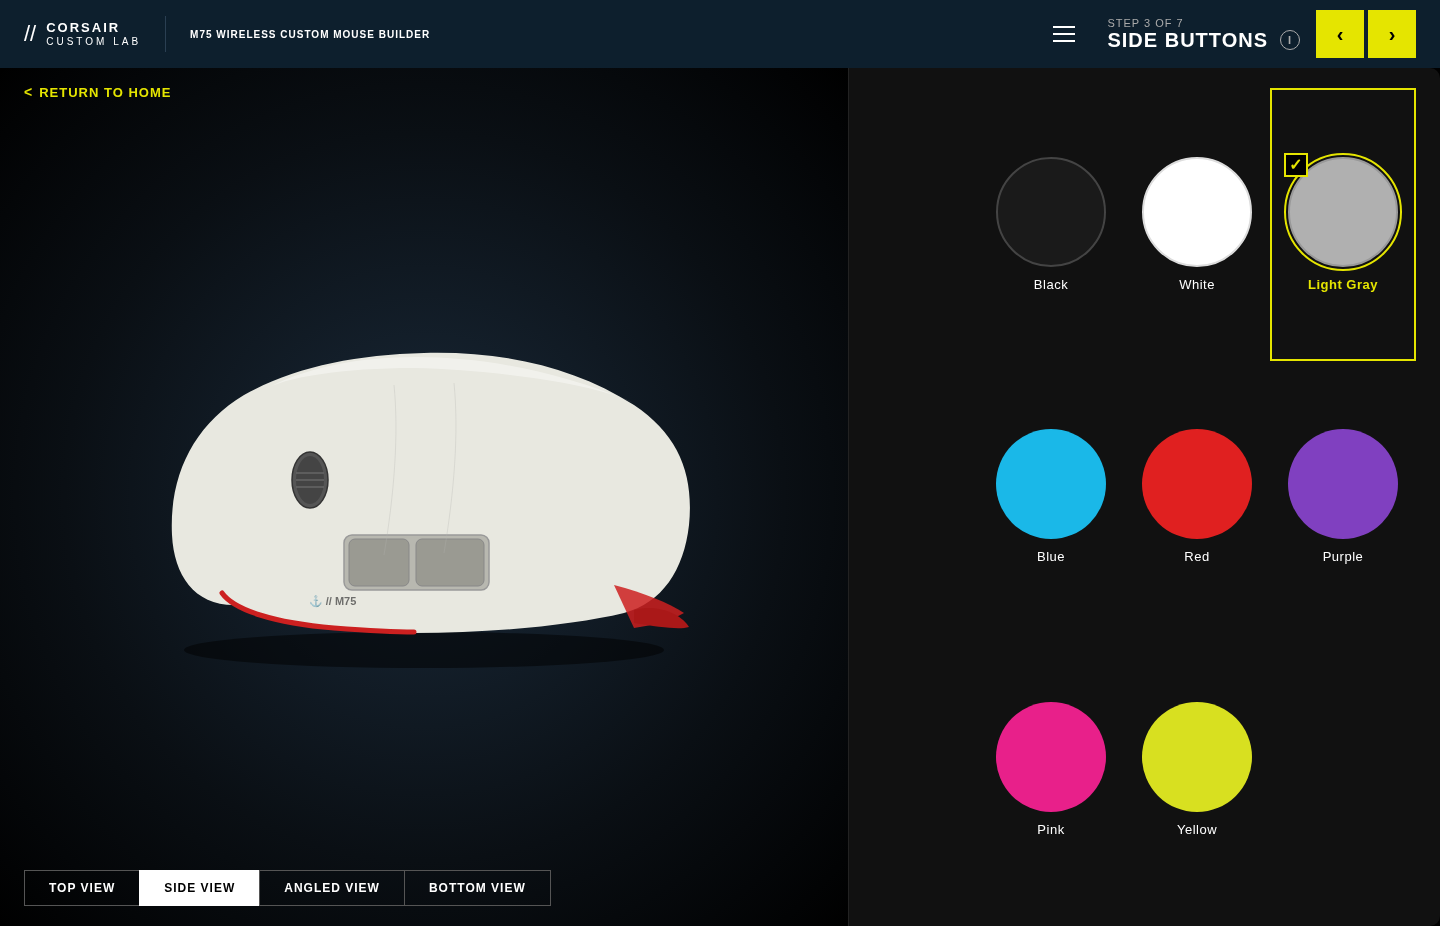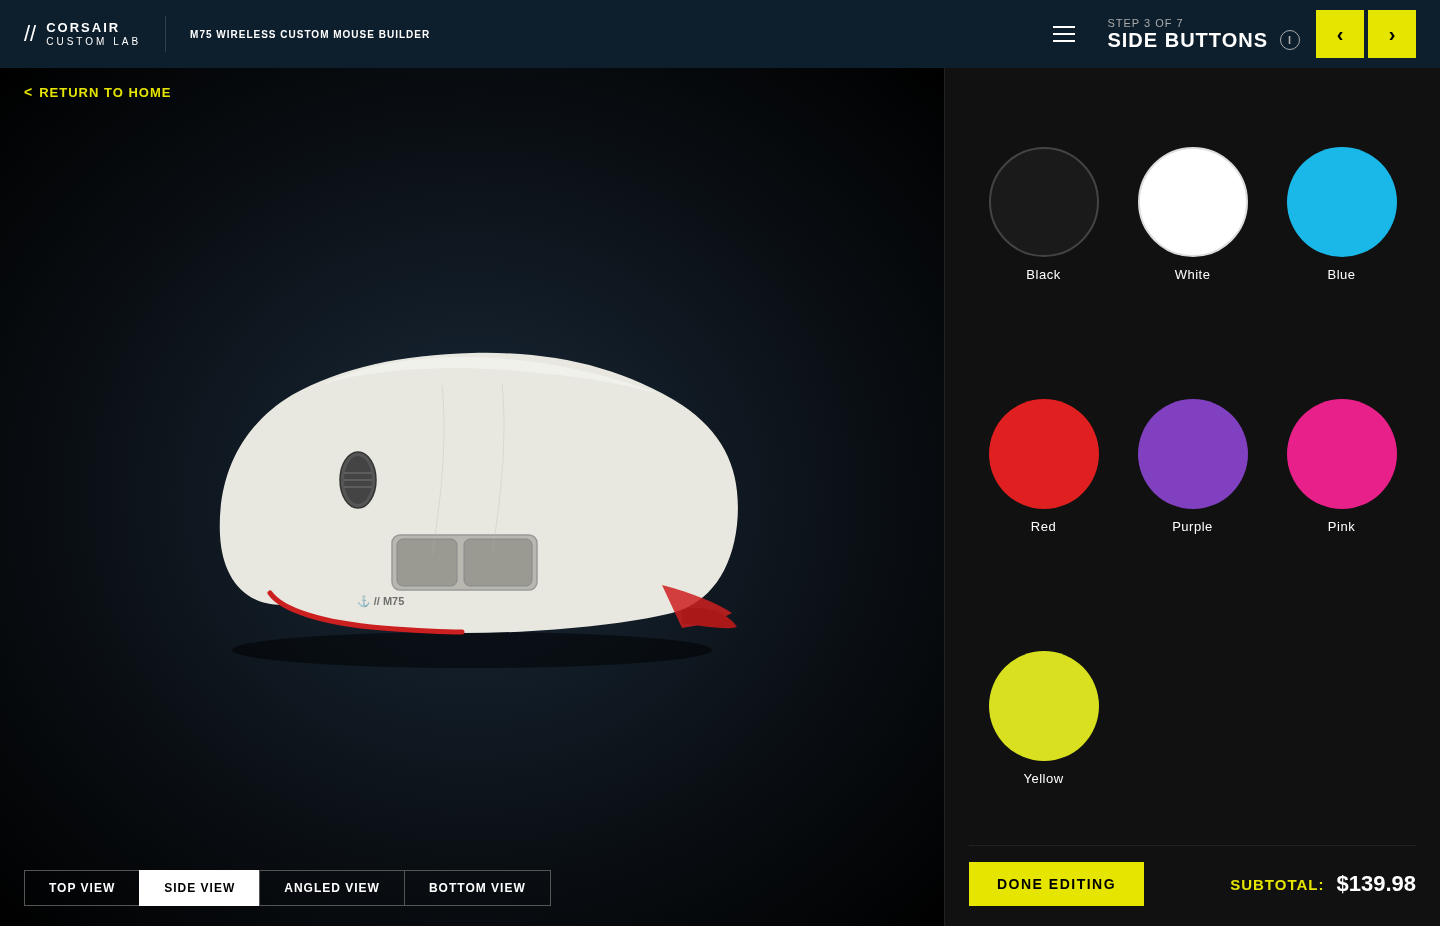--- a/index.html
+++ b/index.html
@@ -122,20 +122,21 @@
       font-size: 20px;
       font-weight: 700;
       color: #000;
     }
 
     
     .main-layout {
       display: flex;
       flex: 1;
       overflow: hidden;
+      border-radius: 10px;
     }
 
     
     .left-panel {
       flex: 1;
       background: radial-gradient(ellipse at center, #1a2a3a 0%, #0a0f14 60%, #000 100%);
       display: flex;
       flex-direction: column;
       position: relative;
     }
@@ -185,27 +186,28 @@
       transition: background 0.15s;
     }
     .view-btn.active {
       background: #fff;
       color: #000;
       border-color: #fff;
     }
 
     
     .right-panel {
-      width: 496px;
+      width: 592px;
       background: #111;
       border-left: 1px solid #222;
       display: flex;
       flex-direction: column;
       padding: 20px 24px;
       flex-shrink: 0;
+      align-items: flex-end;
     }
 
     
     .color-grid {
       display: grid;
       grid-template-columns: repeat(3, 1fr);
       gap: 0;
       flex: 1;
     }
     .color-option {
@@ -404,20 +406,24 @@
     <div class="color-grid">
 
       <div class="color-option">
         <div class="color-circle circle-black"></div>
         <span class="color-name">Black</span>
       </div>
       <div class="color-option">
         <div class="color-circle circle-white"></div>
         <span class="color-name">White</span>
       </div>
+      <div class="color-option selected">
+        <div class="color-circle circle-lightgray checkmark-selected"></div>
+        <span class="color-name">Light Gray</span>
+      </div>
 
       <div class="color-option">
         <div class="color-circle circle-blue"></div>
         <span class="color-name">Blue</span>
       </div>
       <div class="color-option">
         <div class="color-circle circle-red"></div>
         <span class="color-name">Red</span>
       </div>
       <div class="color-option">
@@ -430,22 +436,15 @@
         <span class="color-name">Pink</span>
       </div>
       <div class="color-option">
         <div class="color-circle circle-yellow"></div>
         <span class="color-name">Yellow</span>
       </div>
 
       <div></div>
     </div>
 
-    <div class="footer-bar">
-      <button class="done-btn">DONE EDITING</button>
-      <div class="subtotal-area">
-        <span class="subtotal-label">SUBTOTAL:</span>
-        <span class="subtotal-value">$139.98</span>
-      </div>
-    </div>
 
   </div>
 </div>
 
 </body></html>

